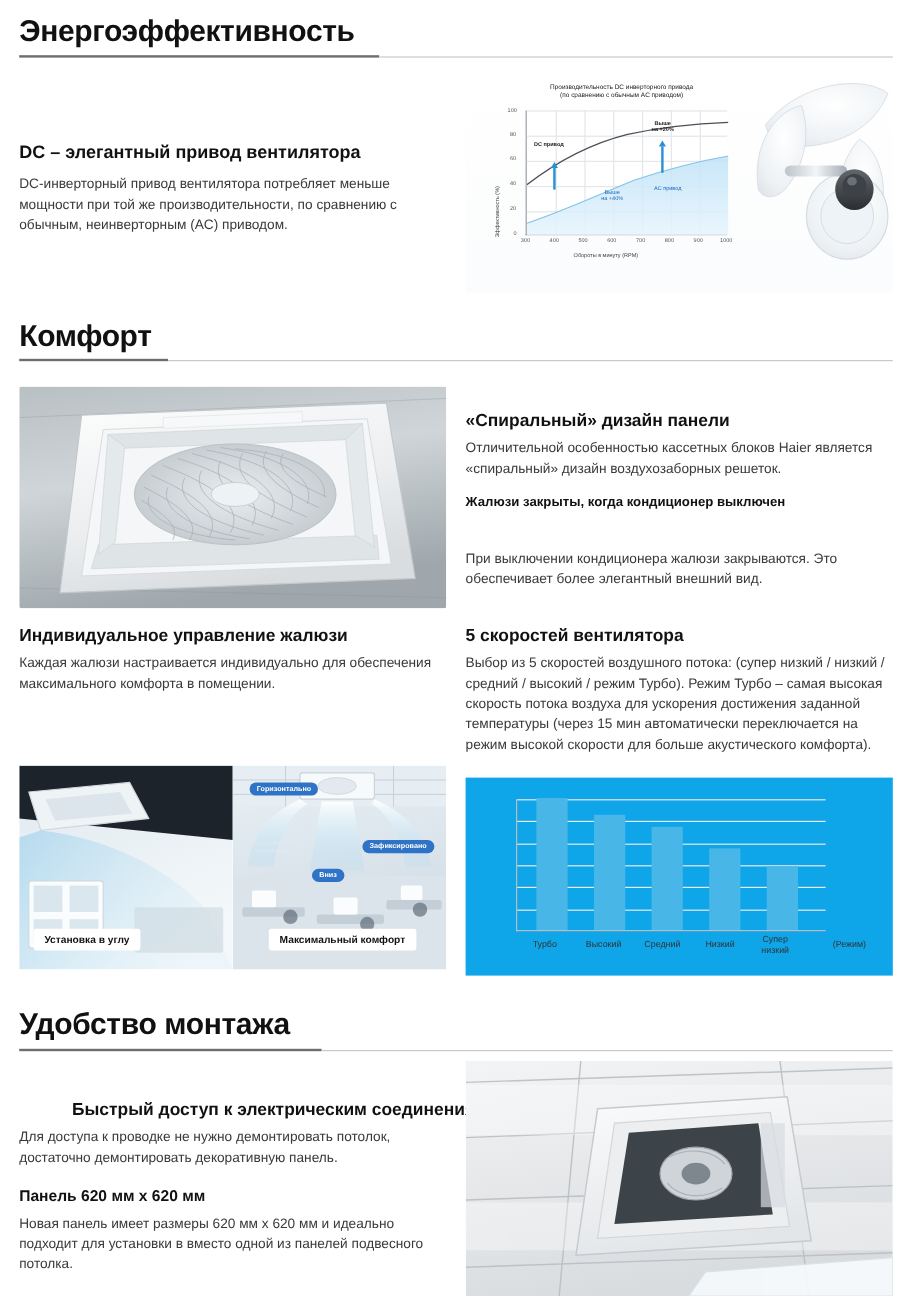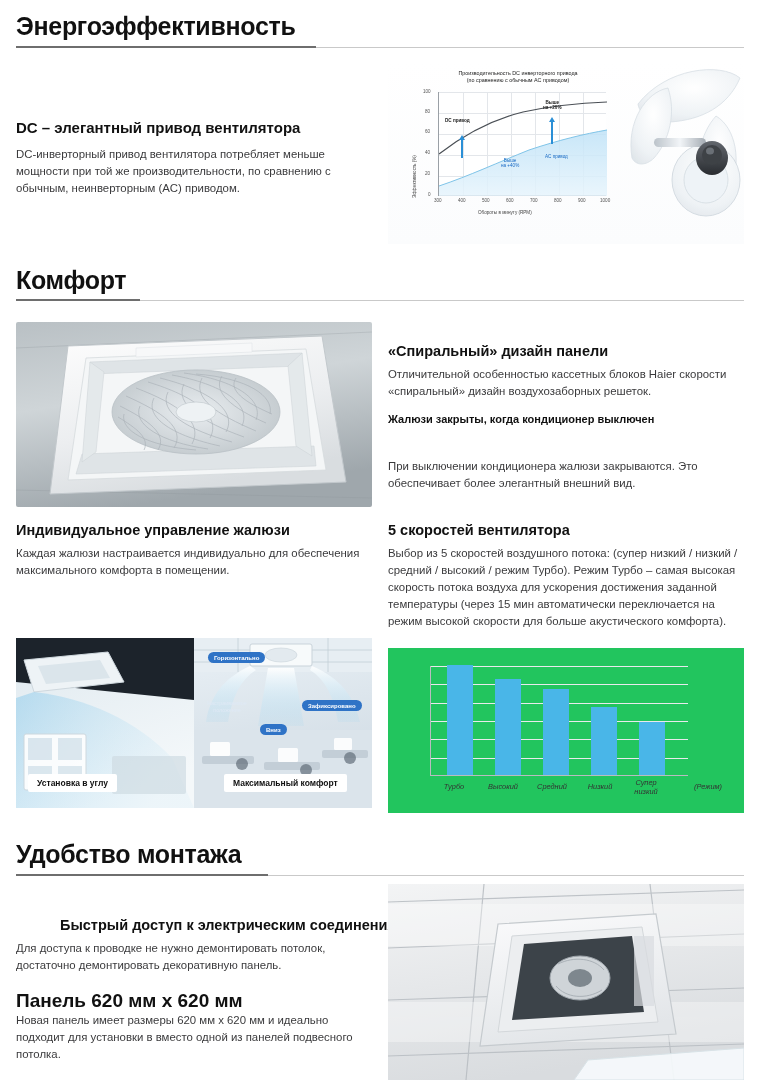--- a/index.html
+++ b/index.html
@@ -119,21 +119,21 @@
     font-size:6px; font-weight:700; padding:2.5px 6px; border-radius:9px;
     white-space:nowrap;
   }
   .chip-ghost {
     position:absolute; color:#dfe9f5; font-size:5.4px; line-height:1.25;
     text-align:center; white-space:nowrap;
   }
 
   
   #fig-bars {
-    left:388px; top:648px; width:356px; height:165px; background:#22c55e;font-style:italic;
+    left:388px; top:648px; width:356px; height:165px; background:#0ea5e9;
   }
   .bars-plot {
     position:absolute; left:42px; top:18px; width:258px; height:110px;
     border-left:1px solid #b9bcc0; border-bottom:1px solid #b9bcc0;
   }
   .bars-plot .gl { position:absolute; left:0; right:0; height:1px; background:#e8eaec; }
   .bar {
     position:absolute; bottom:0; width:26px;
     background:#49b6e8;
   }
@@ -319,21 +319,21 @@
         <path d="M250 101 C 216 86, 196 70, 206 54"></path>
         <path d="M256 92 C 228 80, 212 68, 220 56"></path>
       </g>
       <ellipse cx="180" cy="90" rx="20" ry="10" fill="#eef2f4" stroke="#c3cace" stroke-width="0.7"></ellipse>
 
       <polygon points="120,26 236,21 236,30 120,35" fill="#f7f8f9" stroke="#dde1e4" stroke-width="0.5"></polygon>
     </svg>
   </div>
 
   <div class="h3" style="left:388px; top:342px; width:350px; font-size:14.5px;">«Спиральный» дизайн панели</div>
-  <div class="body" style="left:388px; top:366px; width:352px;">Отличительной особенностью кассетных блоков Haier скорости «спиральный» дизайн воздухозаборных решеток.</div>
+  <div class="body" style="left:388px; top:366px; width:352px;">Отличительной особенностью кассетных блоков Haier является «спиральный» дизайн воздухозаборных решеток.</div>
 
   <div class="h3" style="left:388px; top:412px; width:350px; font-size:11px;">Жалюзи закрыты, когда кондиционер выключен</div>
   <div class="body" style="left:388px; top:458px; width:352px;">При выключении кондиционера жалюзи закрываются. Это обеспечивает более элегантный внешний вид.</div>
 
   <div class="h3" style="left:16px; top:521px; width:350px; font-size:14.5px;">Индивидуальное управление жалюзи</div>
   <div class="body" style="left:16px; top:545px; width:348px;">Каждая жалюзи настраивается индивидуально для обеспечения максимального комфорта в помещении.</div>
 
   <div class="h3" style="left:388px; top:521px; width:350px; font-size:14.5px;">5 скоростей вентилятора</div>
   <div class="body" style="left:388px; top:545px; width:352px;">Выбор из 5 скоростей воздушного потока: (супер низкий / низкий / средний / высокий / режим Турбо). Режим Турбо – самая высокая скорость потока воздуха для ускорения достижения заданной температуры (через 15 мин автоматически переключается на режим высокой скорости для больше акустического комфорта).</div>
 
@@ -444,21 +444,21 @@
     <div class="bars-mode" style="left:306px; top:134px;">(Режим)</div>
   </div>
 
   <div class="section-head" style="left:16px; top:840px;">Удобство монтажа</div>
   <div class="head-rule dark" style="left:16px; top:874px; width:252px;"></div>
   <div class="head-rule" style="left:268px; top:875px; width:476px;"></div>
 
   <div class="h3" style="left:16px; top:916px; width:360px; font-size:14.5px;margin-left:44px;">Быстрый доступ к электрическим соединениям</div>
   <div class="body" style="left:16px; top:940px; width:352px;">Для доступа к проводке не нужно демонтировать потолок, достаточно демонтировать декоративную панель.</div>
 
-  <div class="h3" style="left:16px; top:988px; width:360px; font-size:19px;">Панель 620 мм х 620 мм</div>
+  <div class="h3" style="left:16px; top:988px; width:360px; font-size:13px;">Панель 620 мм х 620 мм</div>
   <div class="body" style="left:16px; top:1012px; width:352px;">Новая панель имеет размеры 620 мм х 620 мм и идеально подходит для установки в вместо одной из панелей подвесного потолка.</div>
 
   <div class="fig" id="fig-install">
     <svg viewBox="0 0 356 196" width="356" height="196" aria-hidden="true">
       <defs>
         <linearGradient id="tile" x1="0" y1="0" x2="0.3" y2="1">
           <stop offset="0%" stop-color="#f3f4f5"></stop>
           <stop offset="100%" stop-color="#d9dcdf"></stop>
         </linearGradient>
         <linearGradient id="unitG" x1="0" y1="0" x2="0.3" y2="1">

